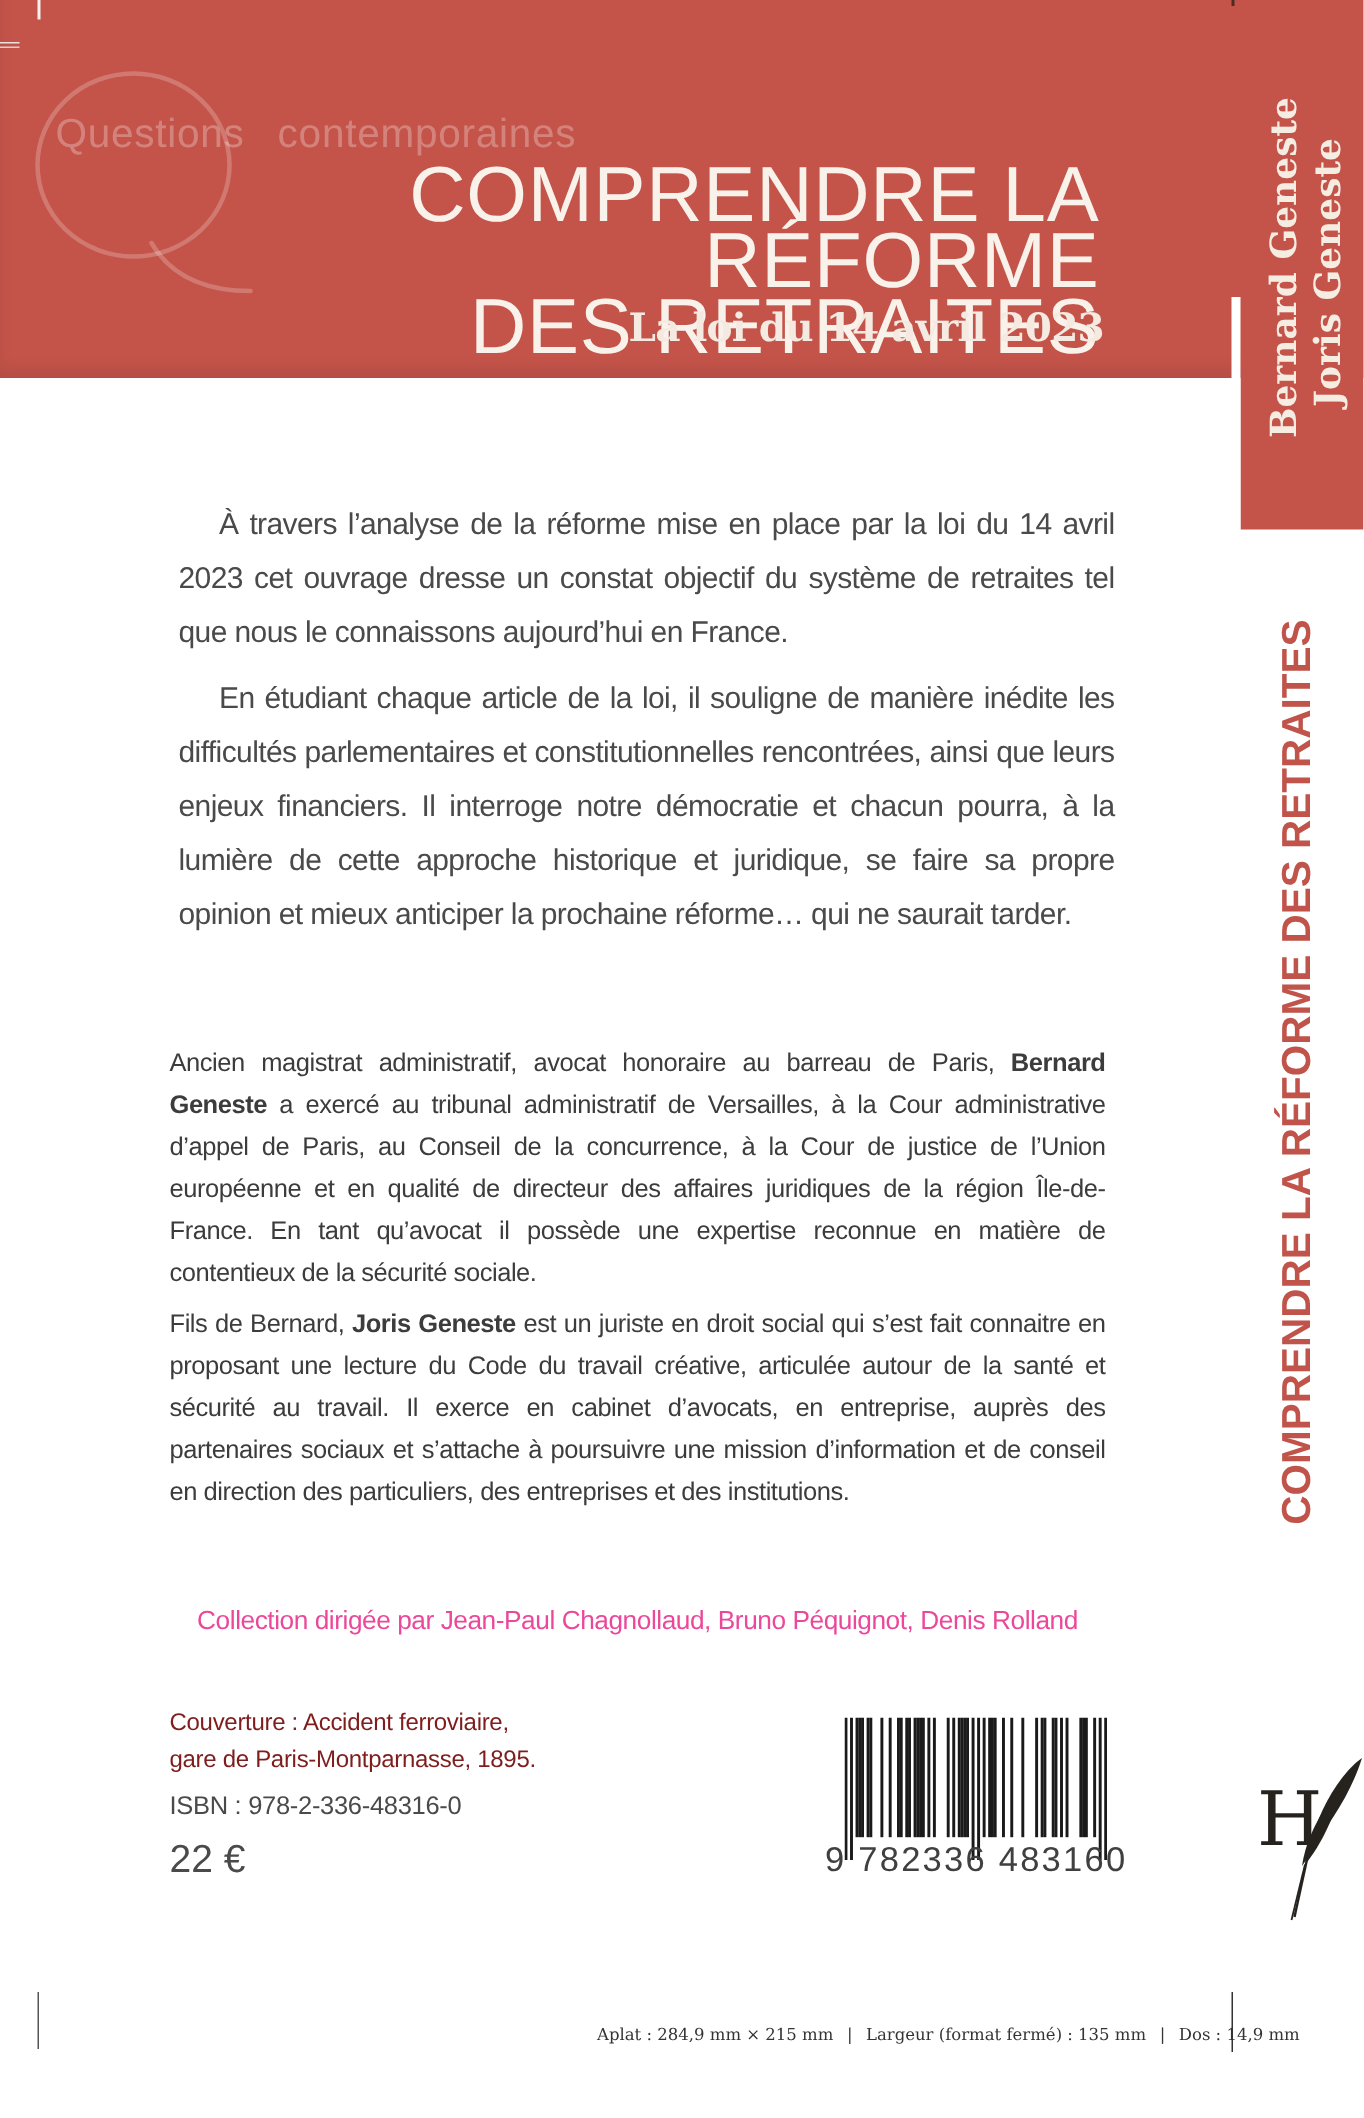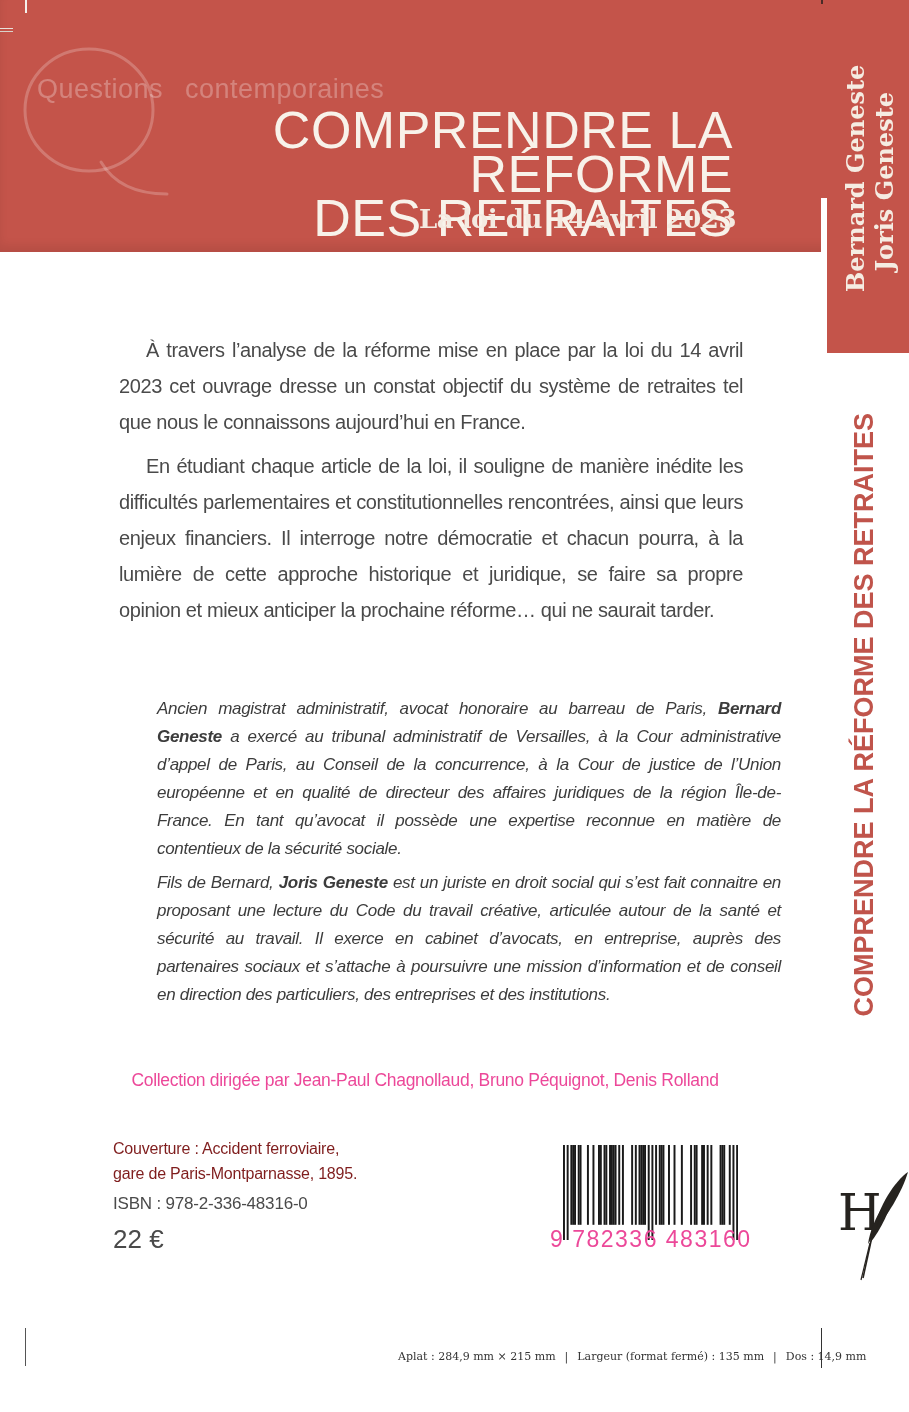--- a/index.html
+++ b/index.html
@@ -28,36 +28,36 @@
                  line-height:29px;color:#f5ece2;white-space:nowrap;}
   .spine-title{left:846px;top:413px;width:712px;text-align:right;color:#c0544b;
                font-size:27px;font-weight:700;line-height:36px;letter-spacing:0;
                white-space:nowrap;}
 
   
   .para{left:119px;width:624px;font-size:20px;line-height:36px;letter-spacing:-.4px;
         color:#4a4a4a;text-align:justify;text-indent:27px;}
   .p1{top:312px;} .p2{top:428px;}
   .bio{left:113px;width:624px;font-size:17px;line-height:28px;letter-spacing:-.3px;
-       color:#3c3c3c;text-align:justify;font-style:italic;margin-left:44px;}
+       color:#3c3c3c;text-align:justify;}
   .bio1{top:678px;} .bio2{top:852px;}
   .bio b{font-weight:700;}
 
   .collection{left:100px;top:1070px;width:650px;text-align:center;font-size:17.5px;
               letter-spacing:-.3px;color:#ec4899;}
   .cover-credit{left:113px;top:1136px;font-size:16px;line-height:25px;color:#7f1d1d;
                 letter-spacing:-.2px;}
   .isbn{left:113px;top:1194px;font-size:17px;color:#4a4a4a;letter-spacing:-.2px;}
   .price{left:113px;top:1224px;font-size:26px;color:#4a4a4a;}
 
   
   .barcode{left:548px;top:1145px;width:200px;height:110px;background:#fff;}
   .barcode svg{position:absolute;left:15px;top:0;}
   .barcode-digits{position:absolute;left:2px;top:81px;width:196px;font-size:23px;
-                  letter-spacing:1.5px;color:#ec4899;white-space:nowrap;}
+                  letter-spacing:1.5px;color:#404040;white-space:nowrap;}
 
   
   .h-logo{left:838px;top:1188px;font-family:"DejaVu Serif",serif;font-size:50px;
           color:#26231f;line-height:50px;}
   .feather{left:860px;top:1170px;}
   .mk-top-left-v{left:25px;top:0;width:2px;height:13px;background:#f5f1ec;}
   .mk-top-left-h1{left:0;top:28px;width:13px;height:1px;background:#e8e2db;}
   .mk-top-left-h2{left:0;top:31px;width:13px;height:1px;background:#d8d2ca;}
   .mk-top-spine{left:821px;top:0;width:2px;height:4px;background:#4a2b27;}
   .mk-bot-left{left:25px;top:1328px;width:1px;height:38px;background:#555;}

